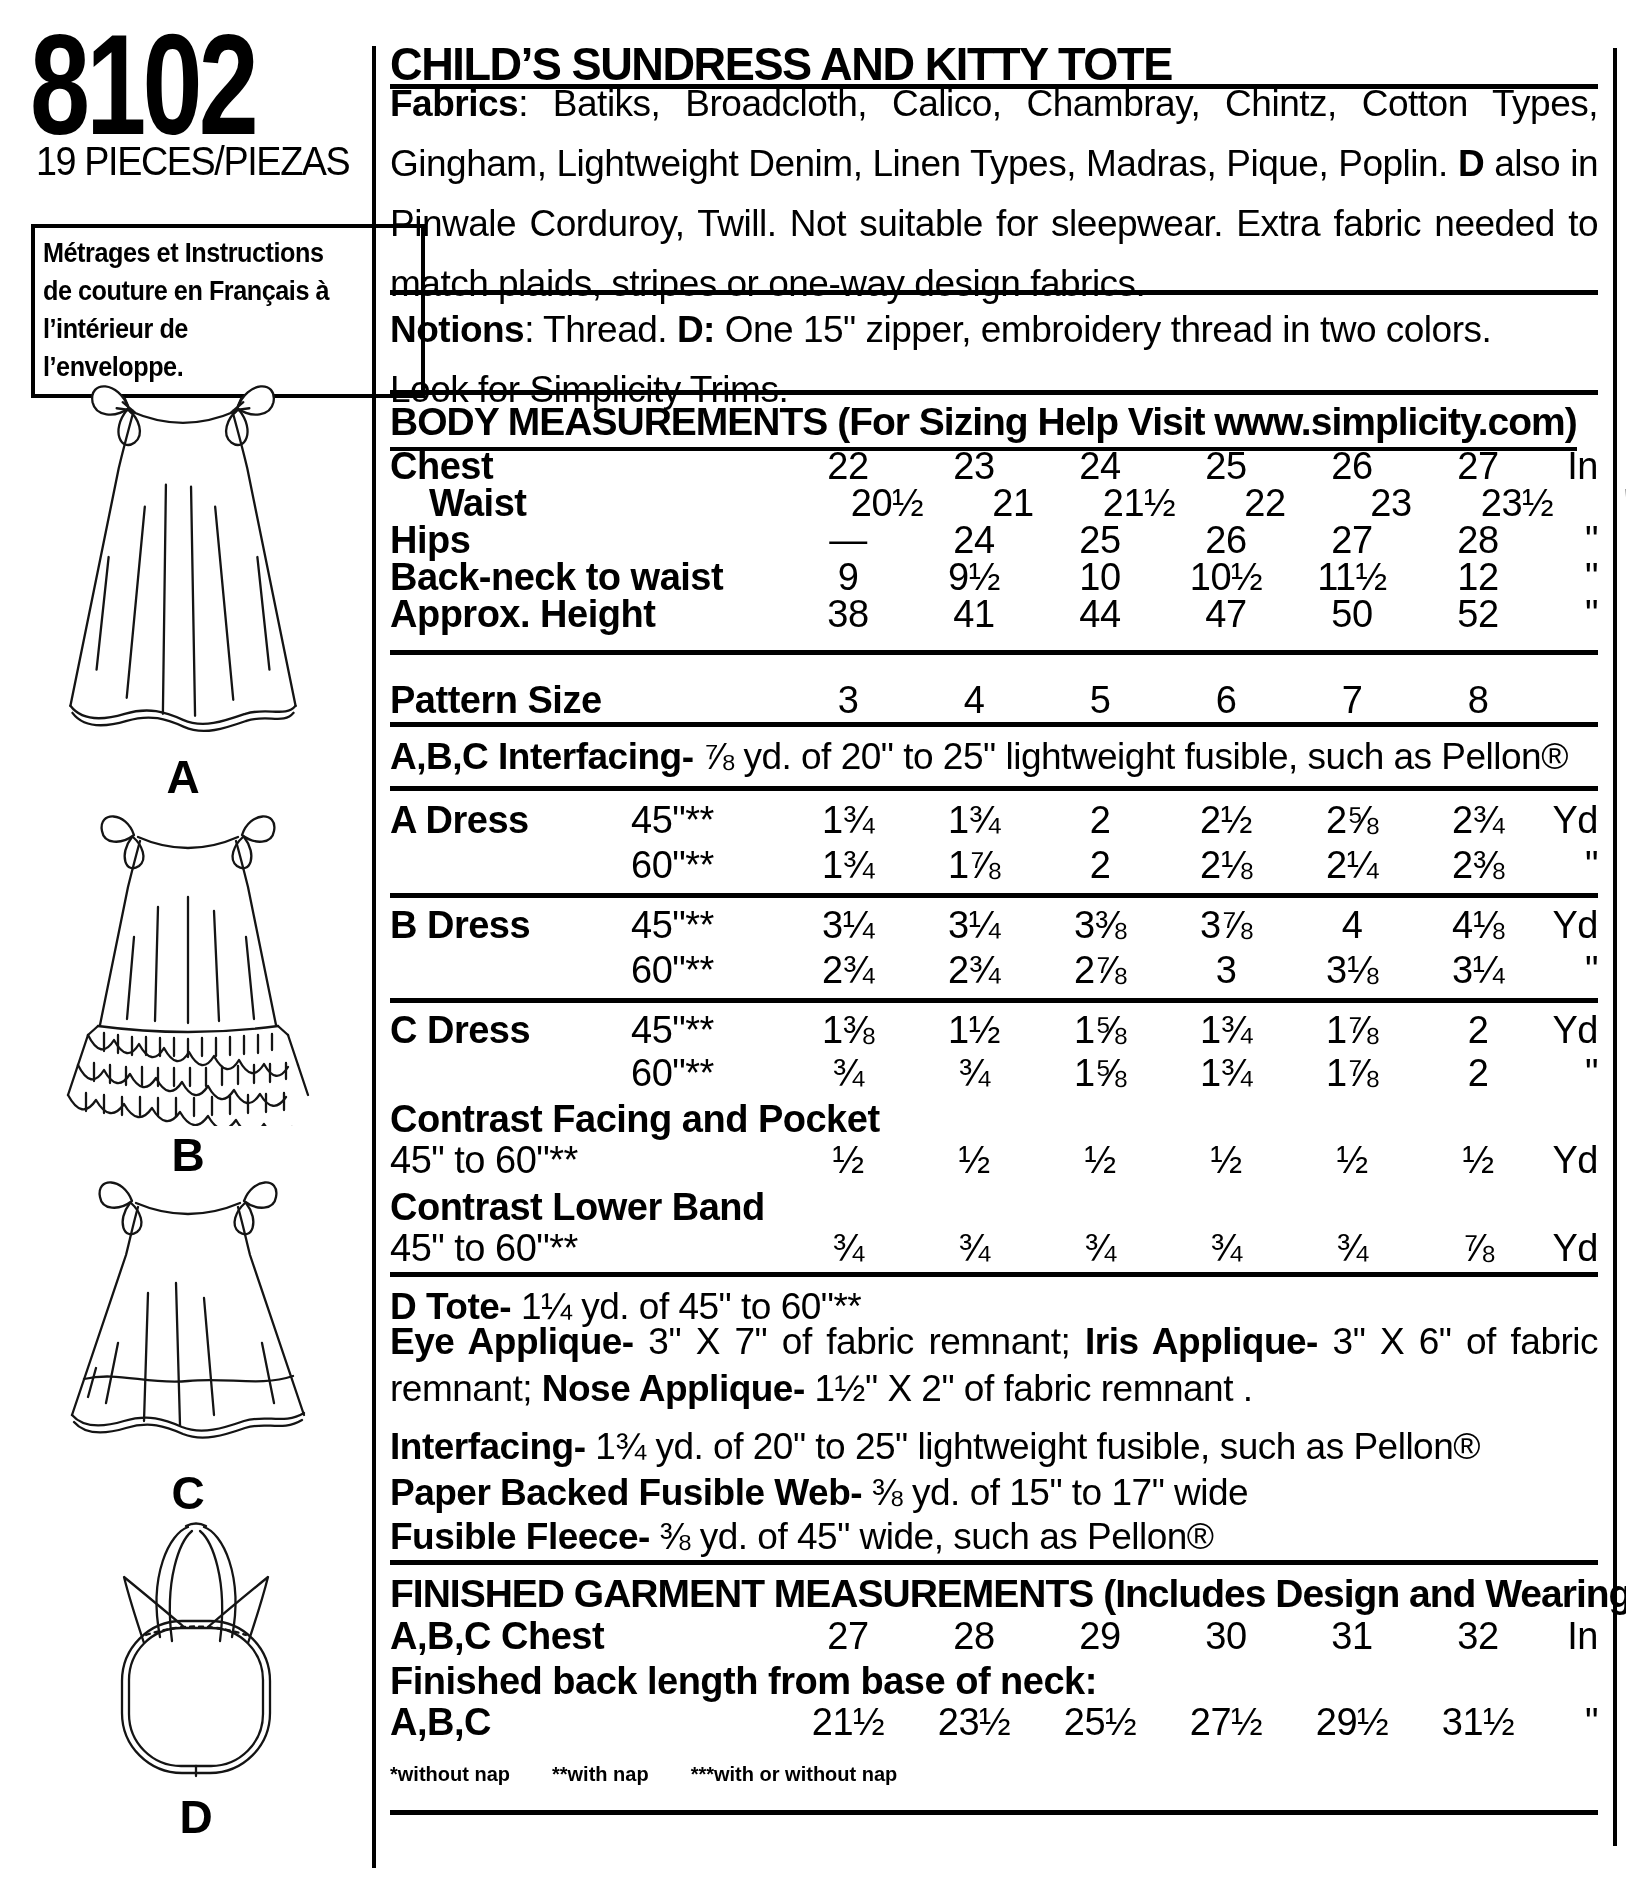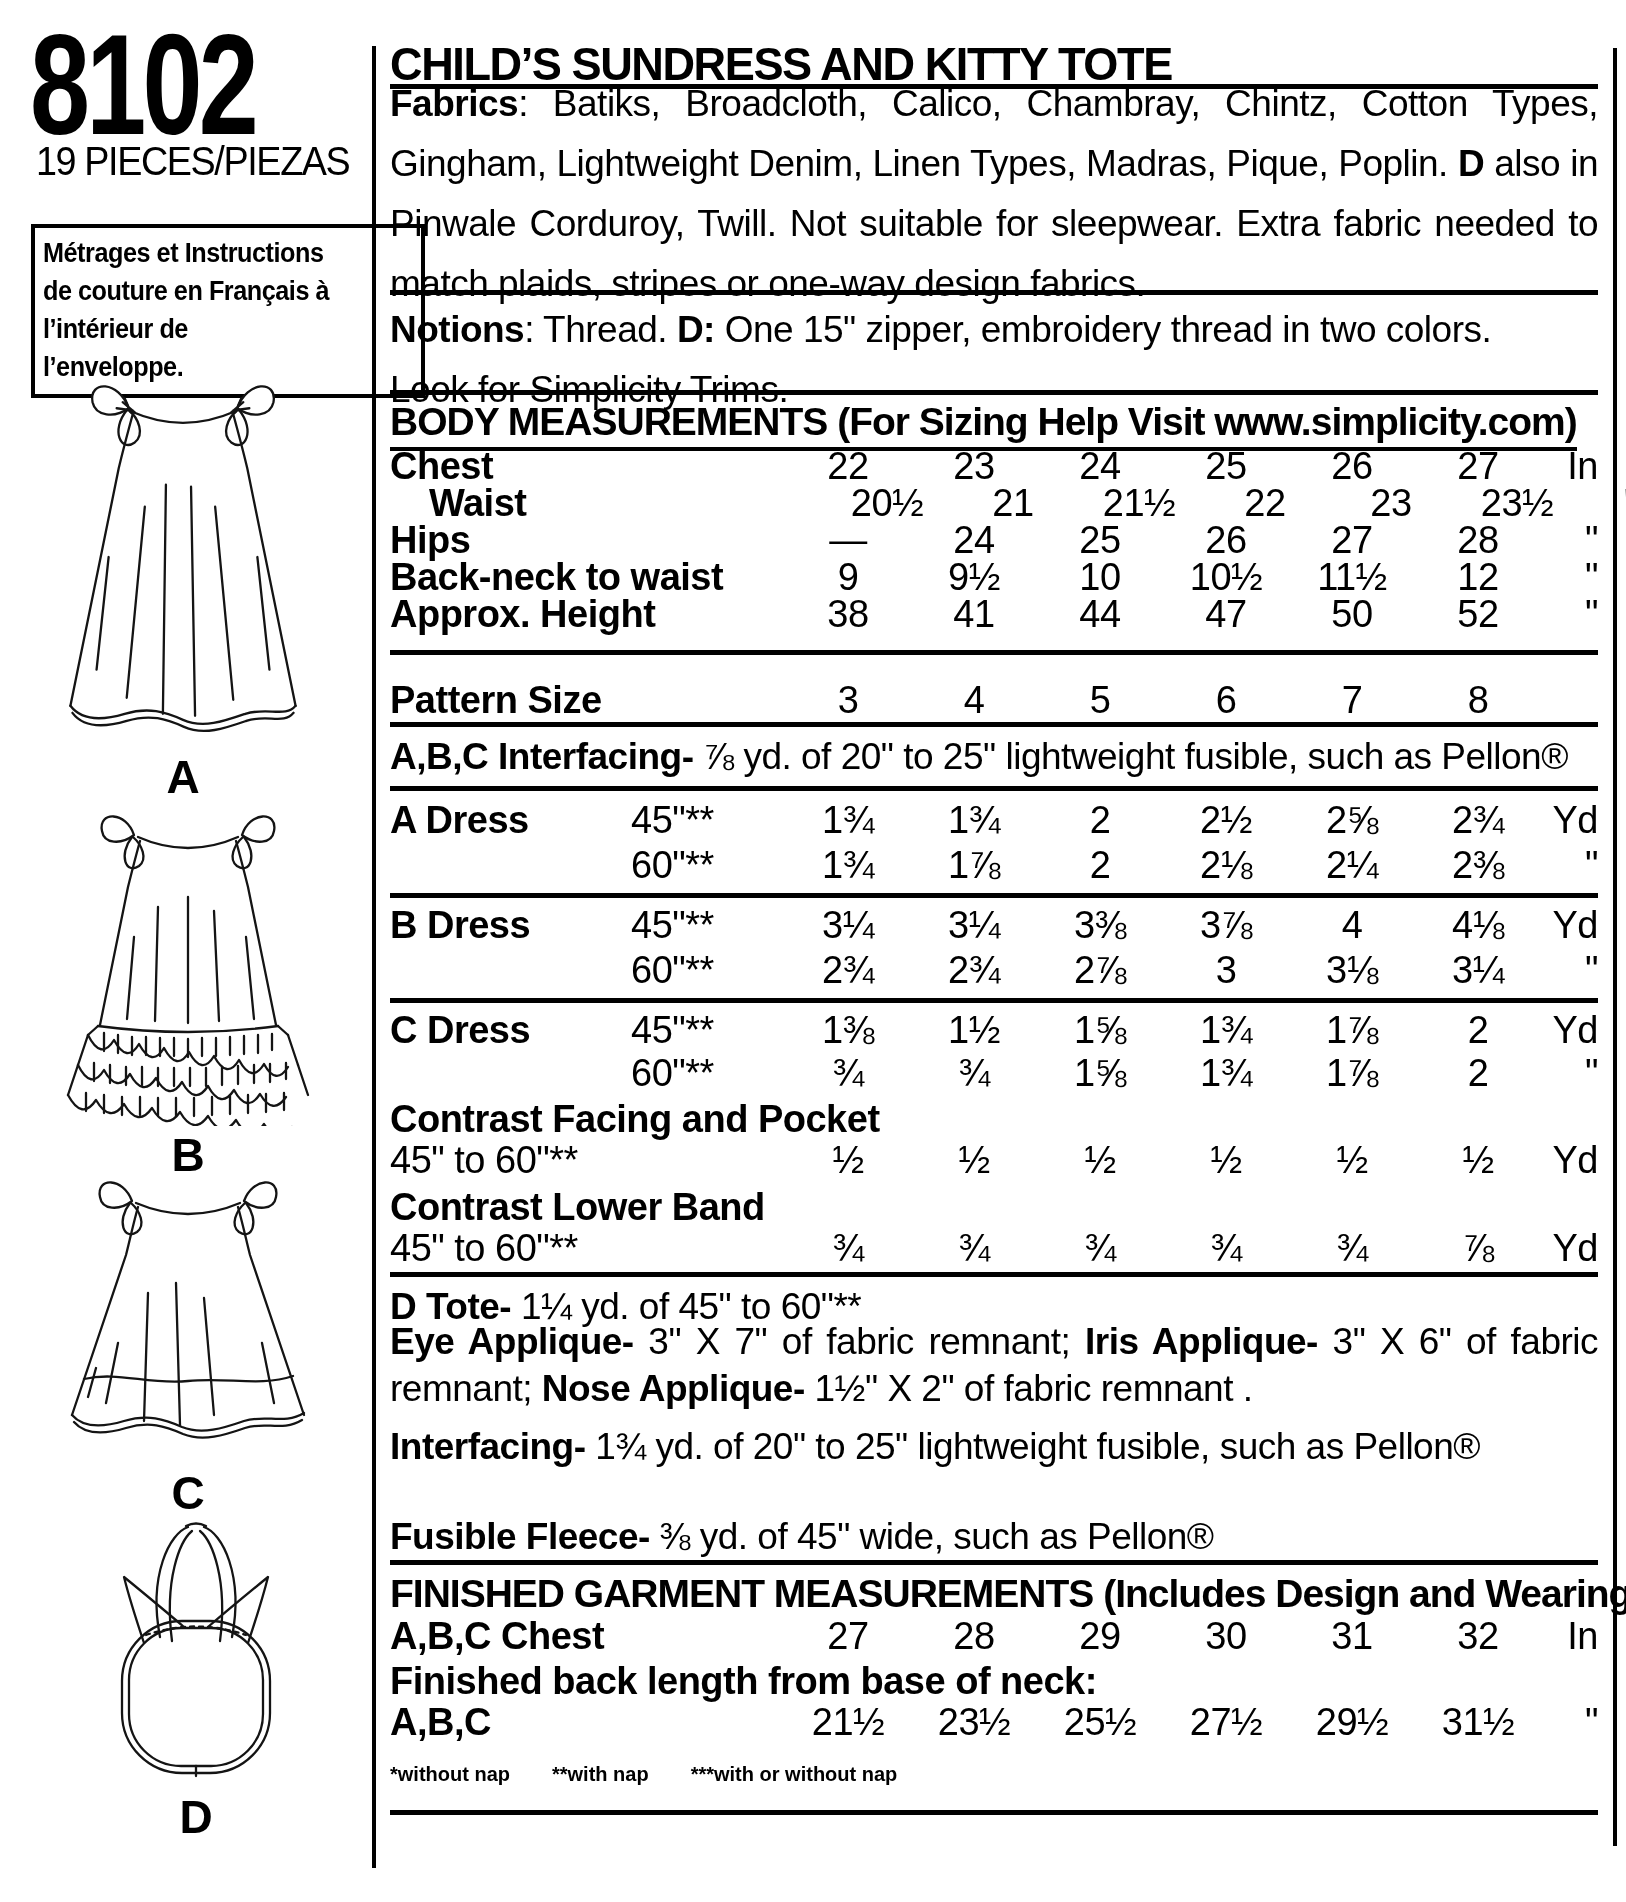--- a/index.html
+++ b/index.html
@@ -352,20 +352,23 @@
       <span class="b">D Tote-</span><span> 1¼ yd. of 45" to 60"**</span>
     </div>
 
     <p class="note-line note-wrap just" style="top:1318px;margin:0;line-height:47px;">
       <span class="b">Eye Applique-</span><span> 3" X 7" of fabric remnant; </span><span class="b">Iris Applique-</span><span> 3" X 6" of fabric remnant; </span><span class="b">Nose Applique-</span><span> 1½" X 2" of fabric remnant .</span>
     </p>
 
     <div class="note-line" style="top:1424px;">
       <span class="b">Interfacing-</span><span> 1¾ yd. of 20" to 25" lightweight fusible, such as Pellon®</span>
     </div>
+    <div class="note-line" style="top:1470px;">
+      <span class="b">Paper Backed Fusible Web-</span><span> ⅜ yd. of 15" to 17" wide</span>
+    </div>
     <div class="note-line" style="top:1514px;">
       <span class="b">Fusible Fleece-</span><span> ⅜ yd. of 45" wide, such as Pellon®</span>
     </div>
 
     <div class="rule" style="top:1560px;"></div>
 
     <div class="sect-head" style="top:1572px;">FINISHED GARMENT MEASUREMENTS (Includes Design and Wearing EASE)</div>
 
     <div class="trow" style="top:1616px;">
       <div class="c-label b">A,B,C Chest</div>

